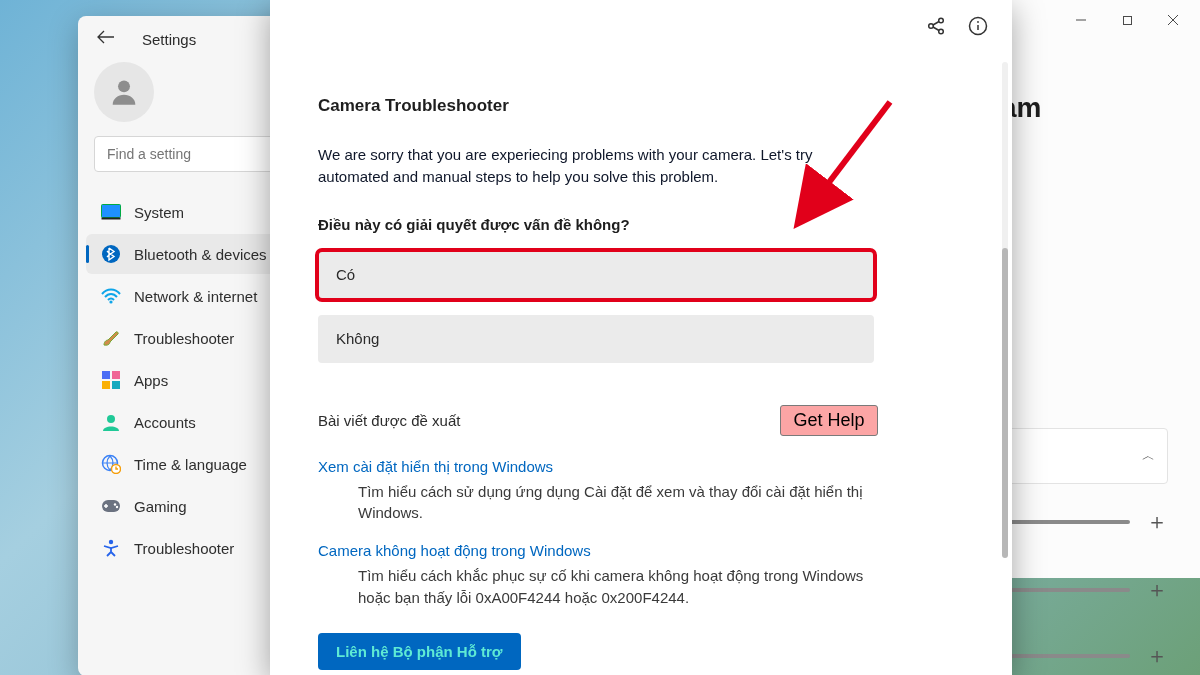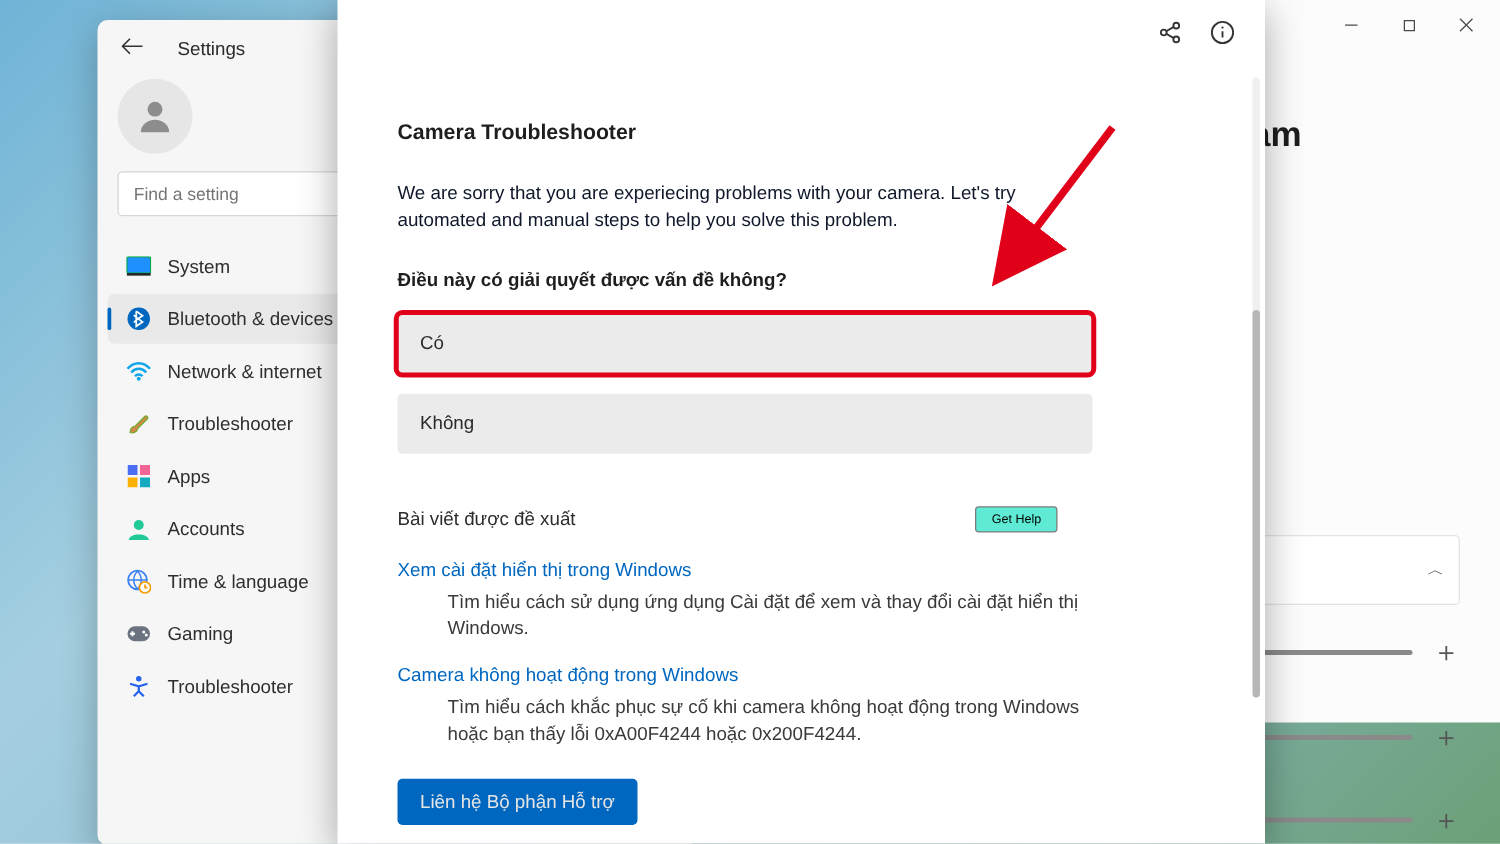--- a/index.html
+++ b/index.html
@@ -65,27 +65,27 @@
   .ts-desc { font-size:15px; color:#0f172a; line-height:1.45; margin-bottom:28px; max-width:560px; }
   .ts-question { font-size:15px; font-weight:600; color:#1e1e1e; margin-bottom:18px; }
   .opt-btn {
     width:556px; height:48px; background:#ebebeb; border:none; text-align:left;
     padding:0 18px; font-size:15px; color:#2b2b2b; border-radius:4px; margin-bottom:16px;
     cursor:pointer;
   }
   .opt-btn.highlight { outline:4px solid #e1001a; outline-offset:-1px; }
   .suggested-row { display:flex; align-items:center; gap:320px; margin:26px 0 22px 0; }
   .suggested-label { font-size:15px; color:#2c2c2c; }
-  .gethelp-btn { border:1px solid #7a7a7a; background:#5eead4; padding:4px 12px; font-size:10px; border-radius:3px; cursor:pointer;text-align:center; }
+  .gethelp-btn { border:1px solid #7a7a7a; background:#fca5a5; padding:4px 12px; font-size:18px; border-radius:3px; cursor:pointer;text-align:center; }
   .link-block { margin-bottom:18px; max-width:560px; }
   .link-title { color:#0067c0; font-size:15px; margin-bottom:6px; cursor:pointer; }
   .link-desc { font-size:15px; color:#3a3a3a; line-height:1.45;margin-left:40px; }
   .contact-btn {
-    background:#0067c0; color:#e5e5e5; border:none; padding:10px 18px; font-size:15px;
-    border-radius:4px; cursor:pointer; margin-top:6px;
+    background:#0067c0; color:#5eead4; border:none; padding:10px 18px; font-size:15px;
+    border-radius:4px; cursor:pointer; margin-top:6px;font-weight:bold;
   }
   .help-scrollbar {
     position:absolute; right:4px; top:62px; width:6px; height:490px;
     background:#f0f0f0; border-radius:3px;
   }
   .help-scrollbar-thumb {
     position:absolute; width:6px; background:#b7b7b7; border-radius:3px;
     left:0; top:186px; height:310px;
   }
 

